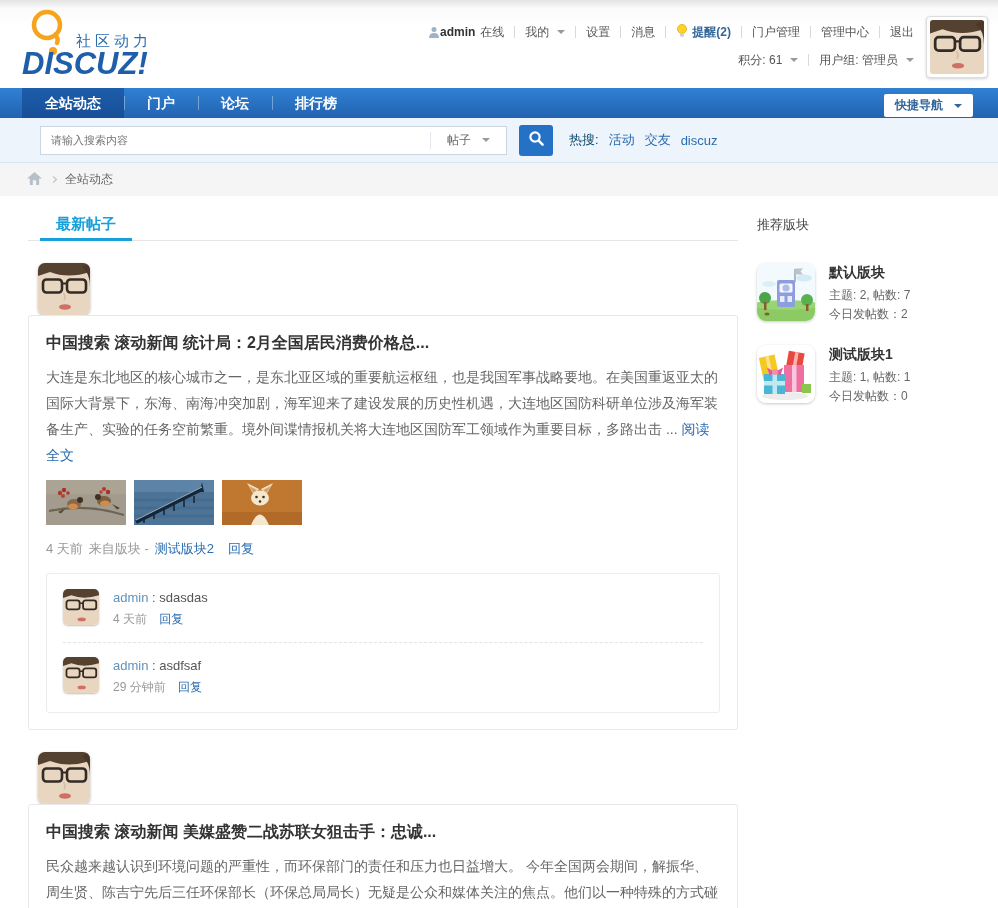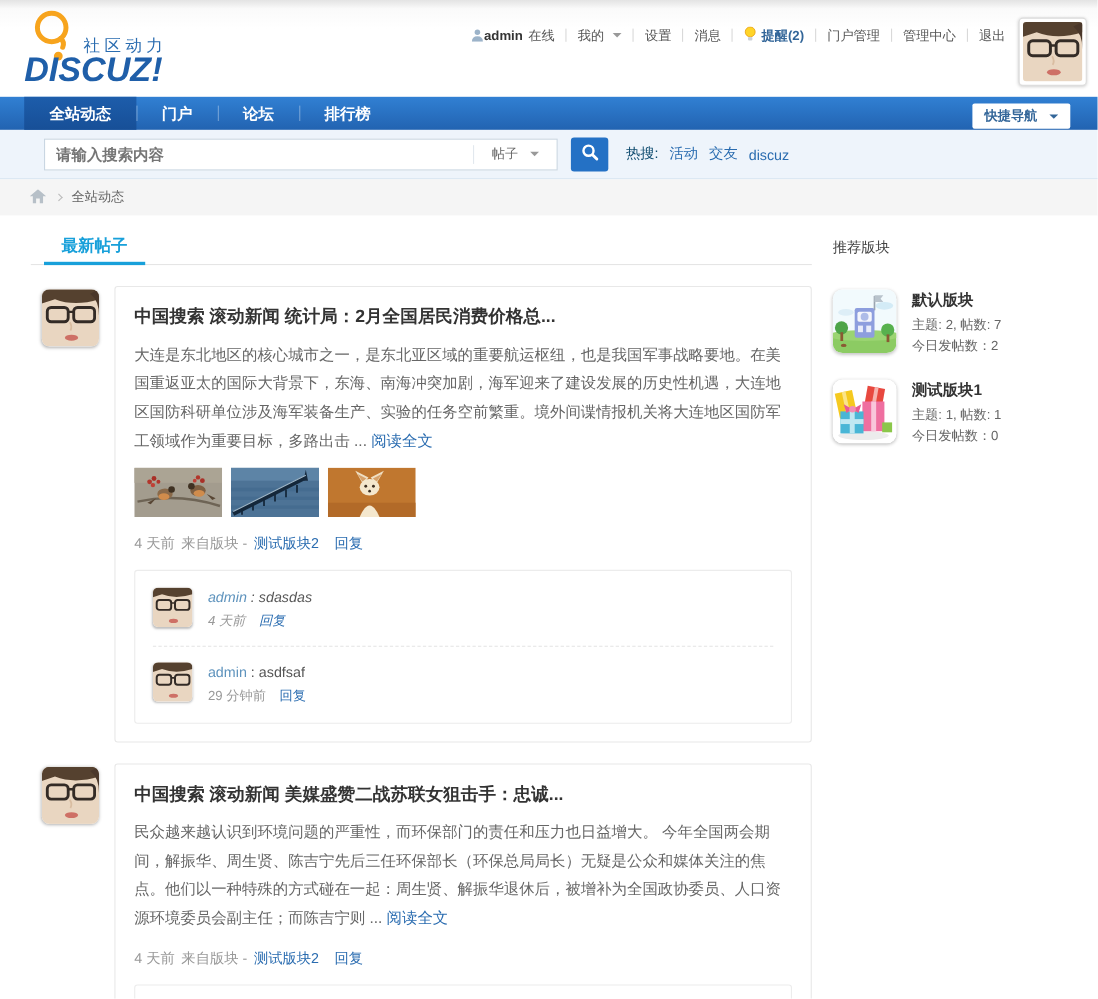--- a/index.html
+++ b/index.html
@@ -29,54 +29,54 @@
   
   .nav { position:relative; height:30px; background:linear-gradient(180deg,#3180d3,#2263b1); display:flex; padding-left:22px; }
   .tab { position:relative; padding:0 23px; line-height:30px; color:#fff; font-weight:bold; font-size:14px; cursor:pointer; }
   .tab.active { background:linear-gradient(180deg,#1d5dab,#174f97); }
   .tab + .tab::before { content:""; position:absolute; left:0; top:8px; width:1px; height:14px; background:rgba(255,255,255,.35); }
   .quicknav { position:absolute; right:25px; top:6px; height:23px; background:#fff; border-radius:2px; color:#336699; font-size:12px; font-weight:bold; display:flex; align-items:center; gap:7px; padding:0 11px; cursor:pointer; }
 
   
   .searchrow { height:45px; background:#eef4fb; border-bottom:1px solid #d8e5f1; display:flex; align-items:center; padding-left:40px; }
   .sbox { display:flex; align-items:center; width:467px; height:29px; background:#fff; border:1px solid #c9d6e2; }
-  .sbox input { flex:1; border:0; outline:0; padding:0 10px; font-size:14px; color:#c2410c; height:25px; background:transparent; font-family:inherit;font-weight:bold; }
+  .sbox input { flex:1; border:0; outline:0; padding:0 10px; font-size:11px; color:#c2410c; height:25px; background:transparent; font-family:inherit; }
   .stype { width:76px; height:17px; border-left:1px solid #e2e8ee; color:#666; font-size:12px; display:flex; align-items:center; justify-content:center; gap:7px; cursor:pointer; }
   .sbtn { width:34px; height:31px; background:#2471c5; border-radius:3px; margin-left:12px; display:flex; align-items:center; justify-content:center; border:0; cursor:pointer; }
   .hot { margin-left:16px; font-size:13px; display:flex; align-items:center; gap:10px; }
   .hotlabel { font-weight:normal; color:#0c4a6e; }
   .hotlink { color:#2a6cb0; }
 
   
   .crumb { height:33px; background:#f5f5f5; display:flex; align-items:center; padding-left:27px; font-size:12px; color:#666; gap:9px; }
   .chev { width:5px; height:5px; border-top:1px solid #bbb; border-right:1px solid #bbb; transform:rotate(45deg); display:inline-block; }
 
   
   .wrap { display:flex; padding:14px 28px 0 28px; background:#fff; }
   .main { width:710px; }
   .tabrow { border-bottom:1px solid #e5e5e5; height:31px; }
   .curtab { display:inline-block; margin-left:12px; color:#18a0da; font-weight:bold; font-size:15px; line-height:28px; border-bottom:3px solid #18a0da; padding:0 16px; cursor:pointer; }
 
   
-  .post { display:flex; margin-top:19px; }
+  .post { display:flex; margin-top:19px;flex-direction:column; }
   .pavatar { flex:0 0 52px; width:52px; height:52px; margin:3px 14px 0 10px; border-radius:7px; overflow:hidden; box-shadow:0 1px 3px rgba(0,0,0,.3); cursor:pointer; }
   .pavatar svg { display:block; }
   .pbox { flex:1; border:1px solid #e8e8e8; border-radius:3px; padding:13px 17px 16px; background:#fff; min-width:0; }
   .ptitle { display:block; font-size:16px; font-weight:bold; color:#333; margin:4px 0 10px; }
   .pbody { font-size:14px; color:#666; line-height:26px; }
   .readmore { color:#2a6cb0; }
   .thumbs { display:flex; gap:8px; margin-top:12px; }
   .thumb { width:80px; height:45px; overflow:hidden; cursor:pointer; }
   .thumb svg { display:block; }
   .pmeta { margin-top:15px; font-size:13px; color:#999; display:flex; gap:6px; align-items:center; }
   .pmeta a { color:#2a6cb0; }
   .pmeta .rpl { margin-left:8px; }
   .rbox { margin-top:15px; border:1px solid #ececec; border-radius:3px; padding:15px 16px 16px; }
   .reply { display:flex; }
-  .reply.first { border-bottom:1px dashed #e3e3e3; padding-bottom:14px; margin-bottom:14px;font-style:italic; }
+  .reply.first { border-bottom:1px dashed #e3e3e3; padding-bottom:14px; margin-bottom:14px; }
   .ravatar { flex:0 0 36px; width:36px; height:36px; border-radius:5px; overflow:hidden; box-shadow:0 1px 2px rgba(0,0,0,.25); cursor:pointer; }
   .ravatar svg { display:block; }
   .rtext { margin-left:14px; padding-top:1px; }
   .rline1 { font-size:13px; color:#555; }
   .ruser { color:#5e93bd; }
   .rline2 { margin-top:6px; font-size:12px; color:#999; }
   .rreply { color:#2a6cb0; margin-left:9px; }
 
   
   .side { width:213px; margin-left:19px; }
@@ -135,20 +135,31 @@
               </svg>
           </span>
           <span>提醒(2)</span>
         </a>
         <i class="sep"></i>
         <a class="ulink">门户管理</a>
         <i class="sep"></i>
         <a class="ulink">管理中心</a>
         <i class="sep"></i>
         <a class="ulink">退出</a>
+      </div>
+      <div class="urow urow2">
+        <a class="ulink">
+            <span>积分: 61</span>
+            <i class="caret"></i>
+          </a>
+        <i class="sep"></i>
+        <a class="ulink">
+            <span>用户组: 管理员</span>
+            <i class="caret"></i>
+          </a>
       </div>
     </div>
 
     <div class="avatarbox">
       <svg width="54" height="54" viewBox="0 0 52 52">
         <rect width="52" height="52" fill="#e9d6c1"></rect>
         <path d="M0 0 H52 V9 Q30 16 12 9 L0 13 Z" fill="#55412f"></path>
         <path d="M44 4 Q52 10 52 24 L52 0 Z" fill="#4a372a"></path>
         <rect x="5" y="16.5" width="19" height="13" rx="3.5" fill="none" stroke="#332b26" stroke-width="2.6"></rect>
         <rect x="29" y="16.5" width="19" height="13" rx="3.5" fill="none" stroke="#332b26" stroke-width="2.6"></rect>

